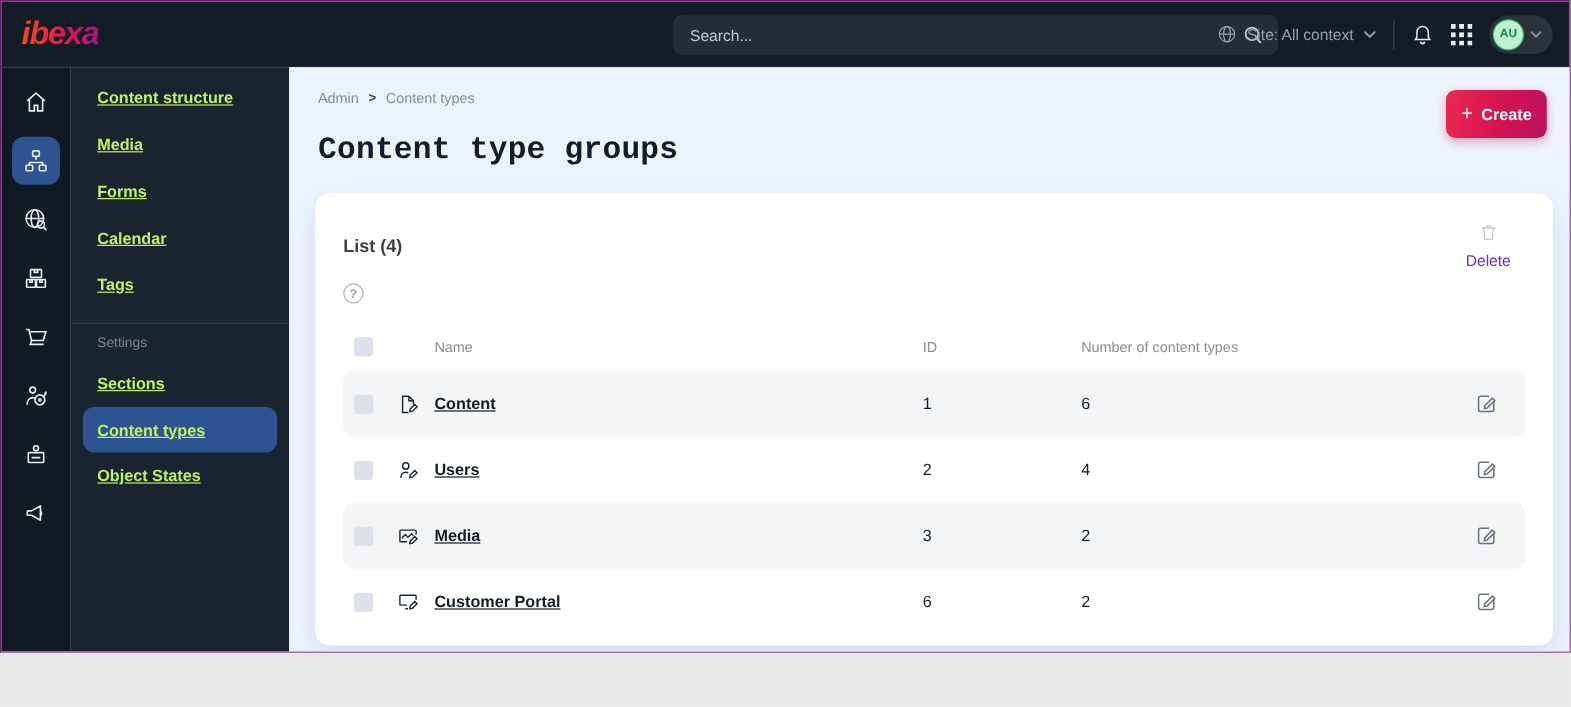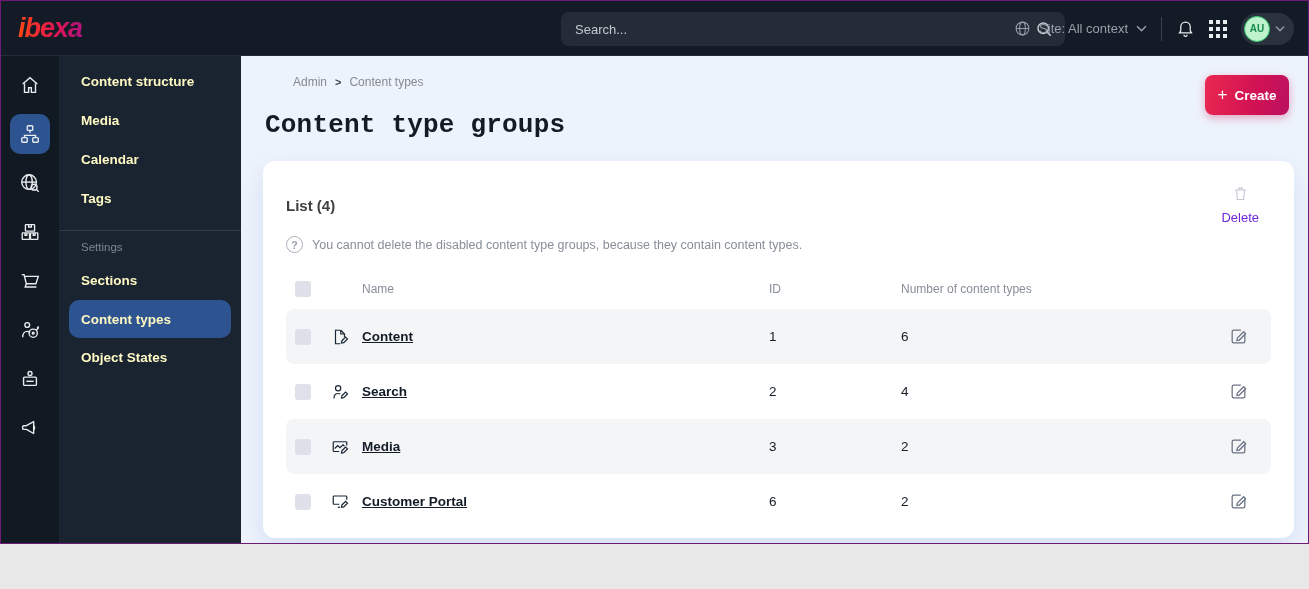--- a/index.html
+++ b/index.html
@@ -90,42 +90,42 @@
 
   
   .panel {
     flex: 0 0 182px; background: #1a2430;
     padding-top: 6px;
     display: flex; flex-direction: column;
   }
   .panel-item {
     height: 39px; display: flex; align-items: center;
     padding-left: 22px;
-    color: #fef9c3; font-size: 13.5px; font-weight: 600;
-    cursor: pointer; white-space: nowrap;
+    color: #bef264; font-size: 13.5px; font-weight: 600;
+    cursor: pointer; white-space: nowrap; text-decoration: underline;
   }
   .panel-item.active {
     background: #2d5390; border-radius: 10px;
     margin: 0 10px; padding-left: 12px; height: 38px;
   }
   .panel-divider { border-top: 1px solid #313c49; margin: 12px 0 8px; }
   .panel-label {
     padding-left: 22px; color: #7d8591; font-size: 11.5px;
     margin: 2px 0 8px;
   }
 
   
   .main { flex: 1; background: #edf3fc; position: relative; min-width: 0; }
 
   .breadcrumb {
     margin: 19px 0 0 24px;
     font-size: 12px; color: #878b90;
     display: flex; align-items: center; gap: 8px;
   }
-  .breadcrumb .crumb-link { cursor: pointer; margin-left: 28px; }
+  .breadcrumb .crumb-link { cursor: pointer; }
   .breadcrumb .sep { color: #3c4550; font-weight: bold; font-size: 11px; }
 
   .create-btn {
     position: absolute; top: 19px; right: 19px;
     width: 84px; height: 40px;
     border: none; border-radius: 8px;
     background: linear-gradient(100deg, #ea2850 0%, #d11253 60%, #bb1061 100%);
     color: #fff; font-size: 13.5px; font-weight: 600;
     font-family: "Liberation Sans", sans-serif;
     display: flex; align-items: center; justify-content: center; gap: 7px;
@@ -324,20 +324,21 @@
         <svg width="22" height="22" viewBox="0 0 24 24" fill="none" stroke-width="1.5" stroke-linejoin="round">
           <path d="M16 5v13l-8-4.5H5a1 1 0 0 1-1-1v-2a1 1 0 0 1 1-1h3L16 5z"></path>
             <path d="M16 9.5a3 3 0 0 1 0 4.5"></path>
         </svg>
       </div>
     </nav>
 
     <nav class="panel">
       <div class="panel-item">Content structure</div>
       <div class="panel-item">Media</div>
+      <div class="panel-item">Forms</div>
       <div class="panel-item">Calendar</div>
       <div class="panel-item">Tags</div>
       <div class="panel-divider"></div>
       <div class="panel-label">Settings</div>
       <div class="panel-item">Sections</div>
       <div class="panel-item active">Content types</div>
       <div class="panel-item">Object States</div>
     </nav>
 
     <main class="main">
@@ -360,21 +361,20 @@
           <button class="delete-btn">
             <svg width="17" height="17" viewBox="0 0 24 24" fill="none" stroke="#c3c8d3" stroke-width="1.6">
               <path d="M4 7h16M9.5 7V4.5h5V7M6.5 7l1 13.5h9l1-13.5"></path>
             </svg>
             <span>Delete</span>
           </button>
         </div>
 
         <div class="help-row">
           <span class="help-icon">?</span>
-          <span>You cannot delete the disabled content type groups, because they contain content types.</span>
         </div>
 
         <div class="table">
 
           <div class="trow thead">
             <div class="cell-check">
                 <button class="checkbox"></button>
               </div>
             <div></div>
             <div>Name</div>
@@ -408,21 +408,21 @@
             <div class="cell-check">
                 <button class="checkbox"></button>
               </div>
             <div class="type-icon">
               <svg width="18" height="18" viewBox="0 0 24 24" fill="none" stroke-width="1.6">
                 <circle cx="9.5" cy="7" r="3.5"></circle>
                   <path d="M4 20.5c0-4 2.4-6.5 5.5-6.5 1 0 2 .3 2.8.8"></path>
                   <path d="m14.5 17 5-5 2.5 2.5-5 5-3 .5.5-3z"></path>
               </svg>
             </div>
-            <a class="name-link">Search</a>
+            <a class="name-link">Users</a>
             <div>2</div>
             <div>4</div>
             <button class="edit-btn">
               <svg width="19" height="19" viewBox="0 0 24 24" fill="none" stroke="#697284" stroke-width="1.6">
                 <path d="M15 4H6a2 2 0 0 0-2 2v12a2 2 0 0 0 2 2h12a2 2 0 0 0 2-2v-9"></path>
                   <path d="m10.5 14 8-8 2.5 2.5-8 8-3 .5.5-3z"></path>
               </svg>
             </button>
           </div>
 

